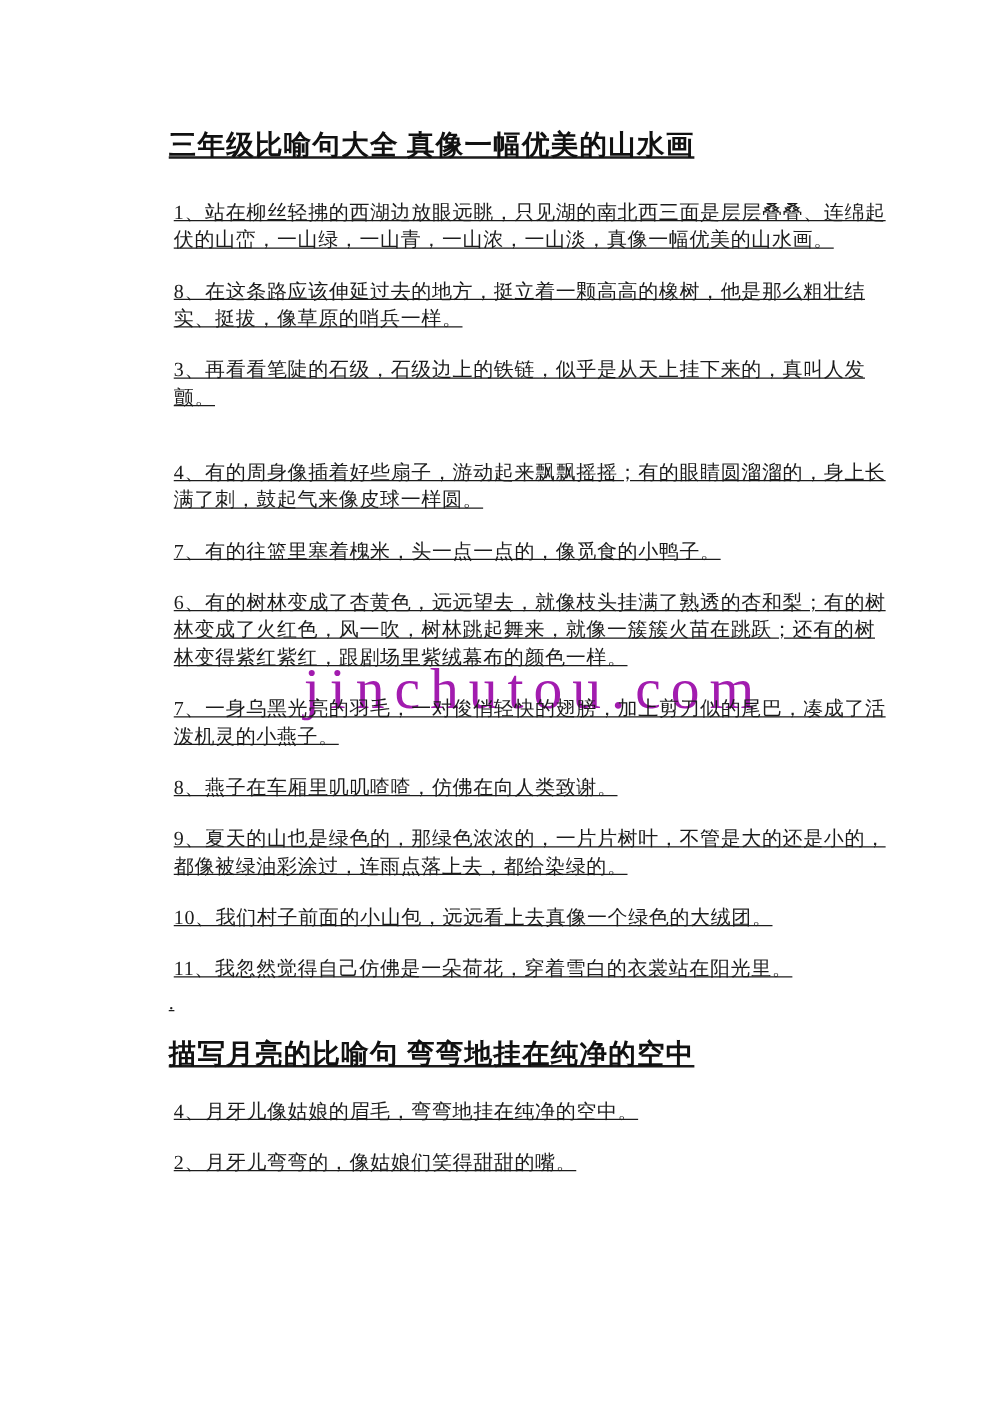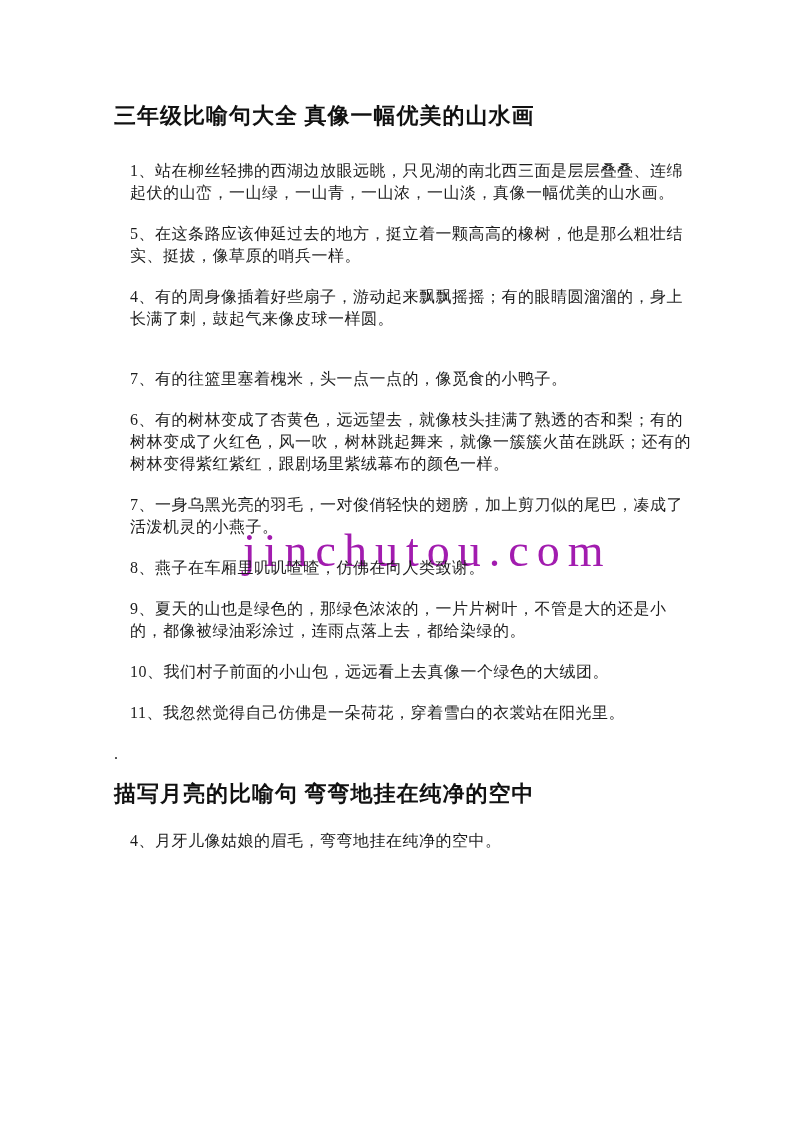--- a/index.html
+++ b/index.html
@@ -22,41 +22,42 @@
     font-size: 46px;
     letter-spacing: 8px;
     color: #a21caf;
     font-family: "Liberation Serif", "DejaVu Serif", serif;
     z-index: 1;
     user-select: none;
     white-space: nowrap;
   }
   .content {
     position: absolute;
-    left: 114px;
+    left: 135px;
     top: 100px;
     width: 580px;
     z-index: 2;
     color: #1c1c1c;
+    text-decoration: underline;
   }
   h1.doc-title {
     font-size: 22px;
     line-height: 32px;
     font-weight: bold;
     color: #111111;
     margin: 0 0 28px 0;
     letter-spacing: 1px;
   }
   h1.doc-title.second {
     margin: 0 0 20px 0;
   }
   .plist p, p.dot-line {
     font-size: 16px;
     line-height: 22px;
-    margin: 0 0 19px 16px;
+    margin: 0 0 19px 4px;
     color: #1c1c1c;
     letter-spacing: 0.5px;
   }
   
   .plist-1 p:nth-of-type(3) { margin-bottom: 38px; }
   
   .plist-1 p:nth-of-type(11) { margin-bottom: 5px; }
   p.dot-line { margin: 0 0 13px 0; }
 </style>
 </head>
@@ -67,22 +68,23 @@
   <div class="watermark">jinchutou.com</div>
 
   <div class="content">
 
     <h1 class="doc-title">三年级比喻句大全 真像一幅优美的山水画</h1>
 
     <div class="plist plist-1">
 
         <p>1、站在柳丝轻拂的西湖边放眼远眺，只见湖的南北西三面是层层叠叠、连绵起伏的山峦，一山绿，一山青，一山浓，一山淡，真像一幅优美的山水画。</p>
 
-        <p>5、在这条路应该伸延过去的地方，挺立着一颗高高的橡树，他是那么粗壮结实、挺拔，像草原的哨兵一样。</p>
+        <p>8、在这条路应该伸延过去的地方，挺立着一颗高高的橡树，他是那么粗壮结实、挺拔，像草原的哨兵一样。</p>
 
+        <p>3、再看看笔陡的石级，石级边上的铁链，似乎是从天上挂下来的，真叫人发颤。</p>
 
         <p>4、有的周身像插着好些扇子，游动起来飘飘摇摇；有的眼睛圆溜溜的，身上长满了刺，鼓起气来像皮球一样圆。</p>
 
         <p>7、有的往篮里塞着槐米，头一点一点的，像觅食的小鸭子。</p>
 
         <p>6、有的树林变成了杏黄色，远远望去，就像枝头挂满了熟透的杏和梨；有的树林变成了火红色，风一吹，树林跳起舞来，就像一簇簇火苗在跳跃；还有的树林变得紫红紫红，跟剧场里紫绒幕布的颜色一样。</p>
 
         <p>7、一身乌黑光亮的羽毛，一对俊俏轻快的翅膀，加上剪刀似的尾巴，凑成了活泼机灵的小燕子。</p>
 
         <p>8、燕子在车厢里叽叽喳喳，仿佛在向人类致谢。</p>
@@ -95,18 +97,19 @@
       </div>
 
     <p class="dot-line">.</p>
 
     <h1 class="doc-title second">描写月亮的比喻句 弯弯地挂在纯净的空中</h1>
 
     <div class="plist plist-2">
 
         <p>4、月牙儿像姑娘的眉毛，弯弯地挂在纯净的空中。</p>
 
+        <p>2、月牙儿弯弯的，像姑娘们笑得甜甜的嘴。</p>
 
 
       </div>
 
   </div>
 </div>
 
 </body></html>

